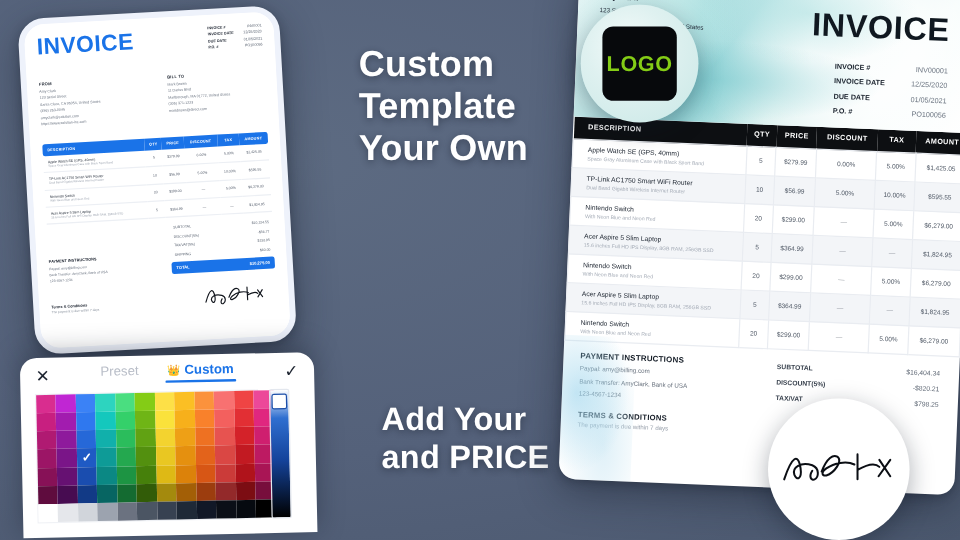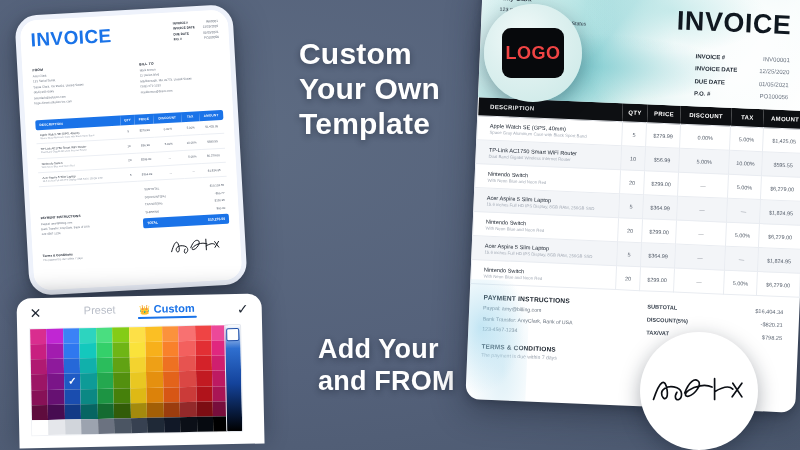--- a/index.html
+++ b/index.html
@@ -208,23 +208,23 @@
     box-shadow:0 6px 20px rgba(15,22,38,.35);
     overflow:hidden;
   }
   #mag-logo {
     left:484px; top:4px; width:98px; height:98px;
     background:
       radial-gradient(circle at 40% 35%, #f4fbfa 0%, #dff1f0 40%, #c9e8e6 100%);
     display:flex; align-items:center; justify-content:center;
   }
   .logo-box {
-    width:62px; height:50px; background:#07090c; border-radius:9px;
+    width:62px; height:62px; background:#07090c; border-radius:9px;
     display:flex; align-items:center; justify-content:center;
-    color:#ef4444; font-size:18px; font-weight:bold; letter-spacing:.5px;
+    color:#84cc16; font-size:18px; font-weight:bold; letter-spacing:.5px;
   }
   #mag-sign {
     left:640px; top:332px; width:118px; height:118px;
     background:#fff; display:flex; align-items:center; justify-content:center;
   }
 </style>
 </head>
 <body>
 
 <div class="stage">
@@ -468,26 +468,26 @@
           <div class="swatch" style="background: rgb(0, 0, 0);"></div>
         </div>
       <div class="slider-wrap">
         <div class="slider-handle"></div>
       </div>
     </div>
   </div>
 
   <div class="headline" id="headline-top">
     <div>Custom</div>
+    <div>Template</div>
     <div>Your Own</div>
-    <div>Template</div>
   </div>
   <div class="headline" id="headline-bottom">
     <div>Add Your</div>
-    <div>and FROM</div>
+    <div>and PRICE</div>
   </div>
 
   <div class="phone-card" id="right-phone">
     <div class="rp-header">
       <div class="rp-from">
         <div class="nm">Amy Clark</div>
         <div>123 Serial Street</div>
         <div>Santa Clara, CA 95054, United States</div>
         <div>(456) 263-0045</div>
         <div>amyclark@solution.com</div>

